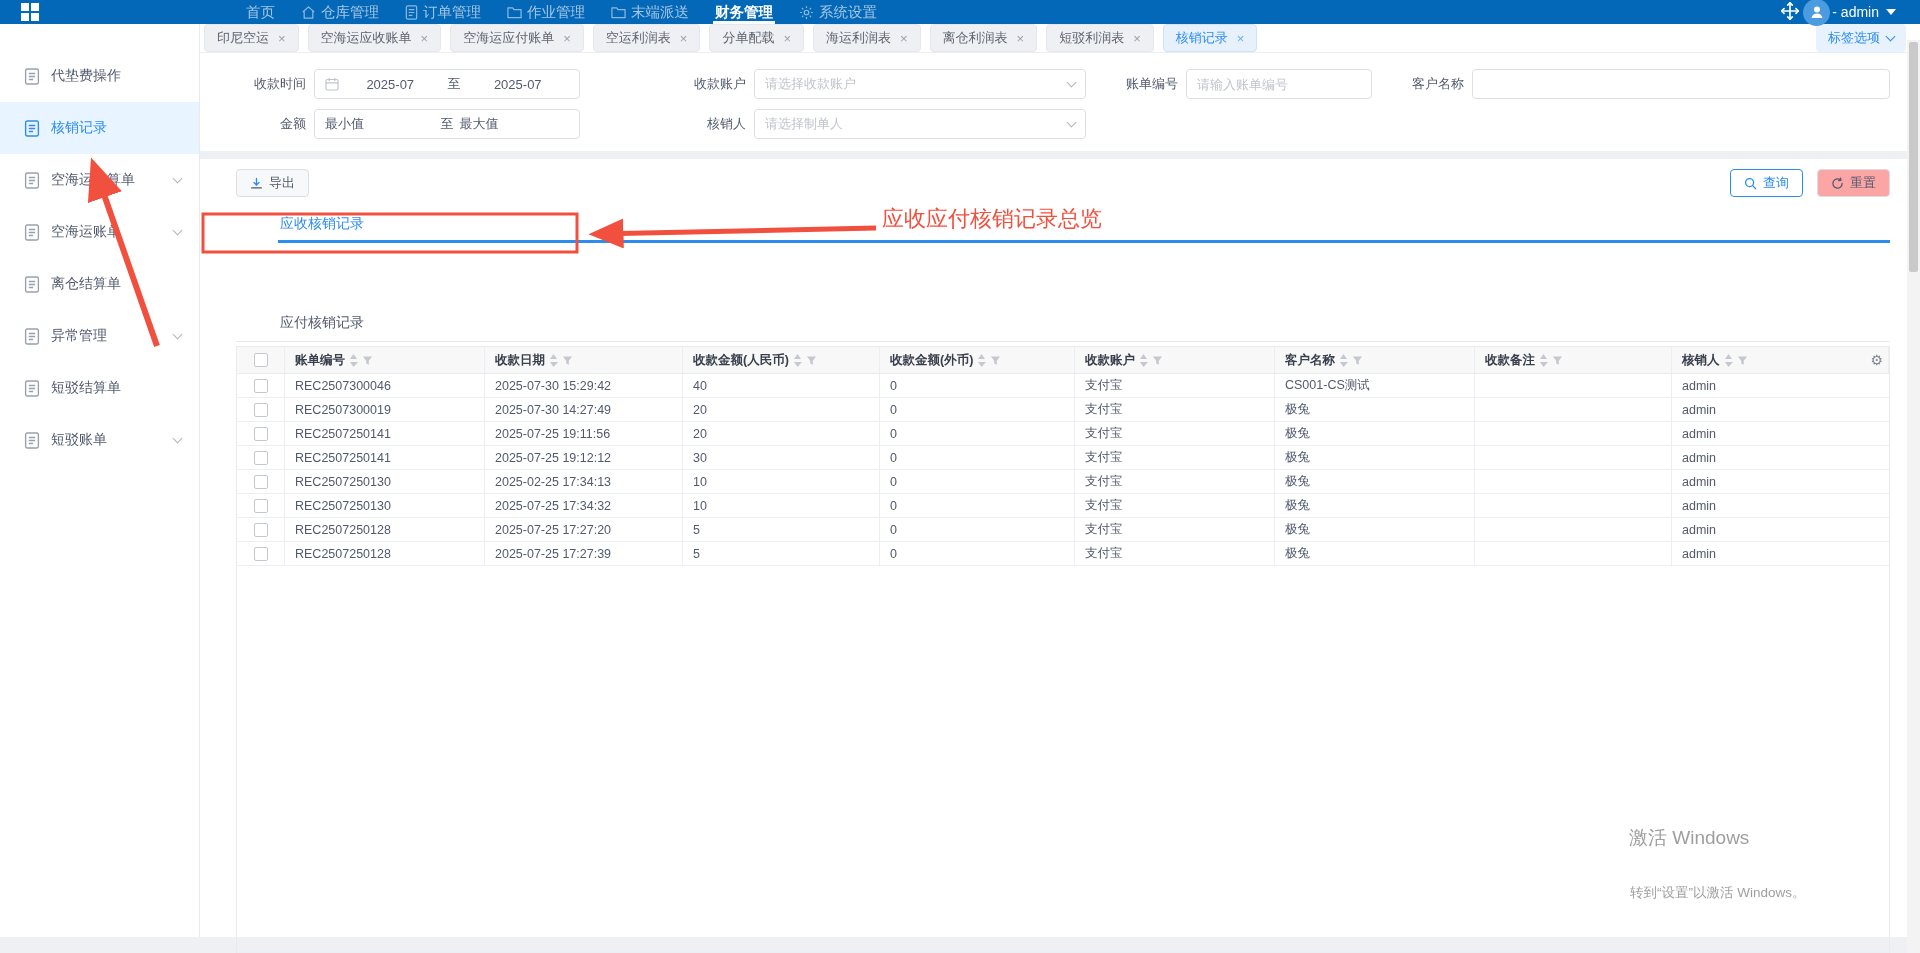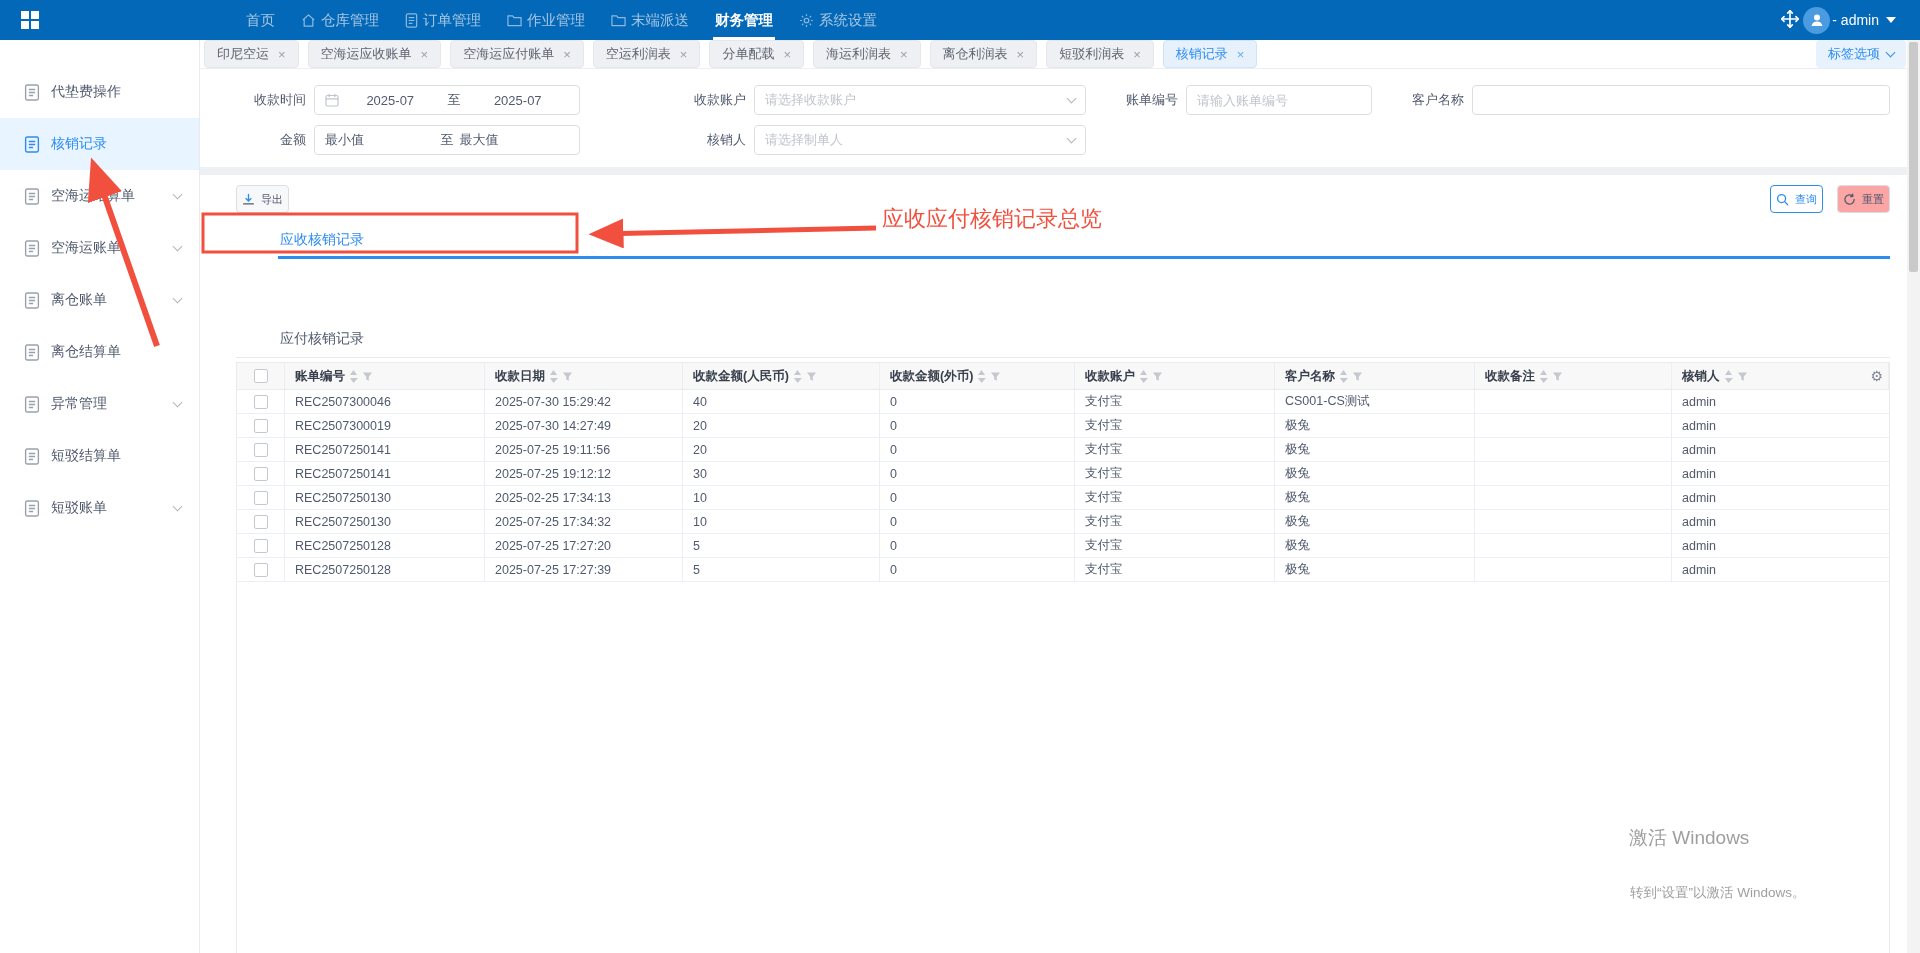--- a/index.html
+++ b/index.html
@@ -1,21 +1,21 @@
 <!DOCTYPE html>
 <html><head>
 <meta charset="utf-8">
 <style>
   * { margin:0; padding:0; box-sizing:border-box; }
   html,body { width:1920px; height:953px; overflow:hidden; background:#eef0f4;
     font-family:"Liberation Sans","DejaVu Sans",sans-serif; font-size:13px; color:#515a6e; }
   .screen { position:relative; width:1920px; height:953px; }
 
   
-  .navbar { height:40px; background:#0268b7; display:flex; align-items:center; color:#fff; position:relative; z-index:5; }
+  .navbar { height:24px; background:#0268b7; display:flex; align-items:center; color:#fff; position:relative; z-index:5; }
   .apps-btn { width:60px; display:flex; justify-content:center; align-items:center; cursor:pointer; }
   .nav-menu { display:flex; align-items:center; gap:26px; margin-left:186px; height:100%; }
   .nav-item { display:flex; align-items:center; gap:5px; color:#a7c6e4; font-size:14.5px; height:100%; cursor:pointer; position:relative; }
   .nav-item svg { opacity:.85; }
   .nav-item.active { color:#fff; font-weight:bold; }
   .nav-item.active::after { content:""; position:absolute; left:-2px; right:-2px; bottom:0; height:3px; background:#fff; }
   .nav-right { margin-left:auto; display:flex; align-items:center; gap:2px; padding-right:24px; }
   .avatar { width:27px; height:27px; border-radius:50%; background:#4a9be0; display:flex; align-items:center; justify-content:center; }
   .username { font-size:14px; color:#fff; display:flex; align-items:center; gap:7px; cursor:pointer; }
   .dn-caret { width:0; height:0; border-left:5px solid transparent; border-right:5px solid transparent; border-top:6px solid #fff; }
@@ -52,21 +52,21 @@
   .range .to { color:#515a6e; padding:0 6px; }
   .select { justify-content:space-between; padding:0 10px; cursor:pointer; }
   input.finput { height:30px; width:100%; border:1px solid #dcdee2; border-radius:4px; padding:0 10px; font-size:13px;
     color:#515a6e; outline:none; font-family:inherit; }
   input.finput::placeholder { color:#c0c4cc; }
 
   .gray-gap { height:8px; background:#eef0f4; margin:12px -18px 0 -36px; }
 
   
   .toolbar { display:flex; align-items:center; margin:10px 12px 4px 0; }
-  .btn { height:28px; display:inline-flex; align-items:center; gap:6px; padding:0 5px; border-radius:4px; font-size:11px;
+  .btn { height:28px; display:inline-flex; align-items:center; gap:6px; padding:0 13px; border-radius:4px; font-size:13px;
     cursor:pointer; border:1px solid #dcdee2; background:#fff; color:#515a6e; font-family:inherit; }
   .btn.export { background:#f7f8fa; }
   .btn.query { border-color:#2d8cf0; color:#2d8cf0; margin-right:14px; }
   .btn.reset { background:#fca5a5; }
   .toolbar .spacer { flex:1; }
 
   
   .subtabs { display:flex; gap:64px; padding-left:42px; border-bottom:1px solid #e8eaec; margin:6px 12px 0 0;flex-direction:column; }
   .subtab { font-size:14px; padding:8px 2px 9px; cursor:pointer; color:#515a6e; position:relative; }
   .subtab.active { color:#2d8cf0; }
@@ -227,30 +227,20 @@
           <span class="chev"></span>
         </div>
         <div class="side-item">
           <span style="display:flex">
             <svg class="doc" width="16" height="17" viewBox="0 0 14 16" fill="none" stroke-width="1.3">
               <rect x="1" y="1" width="12" height="14" rx="1.5"></rect>
               <path d="M4 5.2h6M4 8h6M4 10.8h4"></path>
             </svg>
           </span>
           <span>空海运账单</span>
-          <span class="chev"></span>
-        </div>
-        <div class="side-item">
-          <span style="display:flex">
-            <svg class="doc" width="16" height="17" viewBox="0 0 14 16" fill="none" stroke-width="1.3">
-              <rect x="1" y="1" width="12" height="14" rx="1.5"></rect>
-              <path d="M4 5.2h6M4 8h6M4 10.8h4"></path>
-            </svg>
-          </span>
-          <span>离仓账单</span>
           <span class="chev"></span>
         </div>
         <div class="side-item">
           <span style="display:flex">
             <svg class="doc" width="16" height="17" viewBox="0 0 14 16" fill="none" stroke-width="1.3">
               <rect x="1" y="1" width="12" height="14" rx="1.5"></rect>
               <path d="M4 5.2h6M4 8h6M4 10.8h4"></path>
             </svg>
           </span>
           <span>离仓结算单</span>

